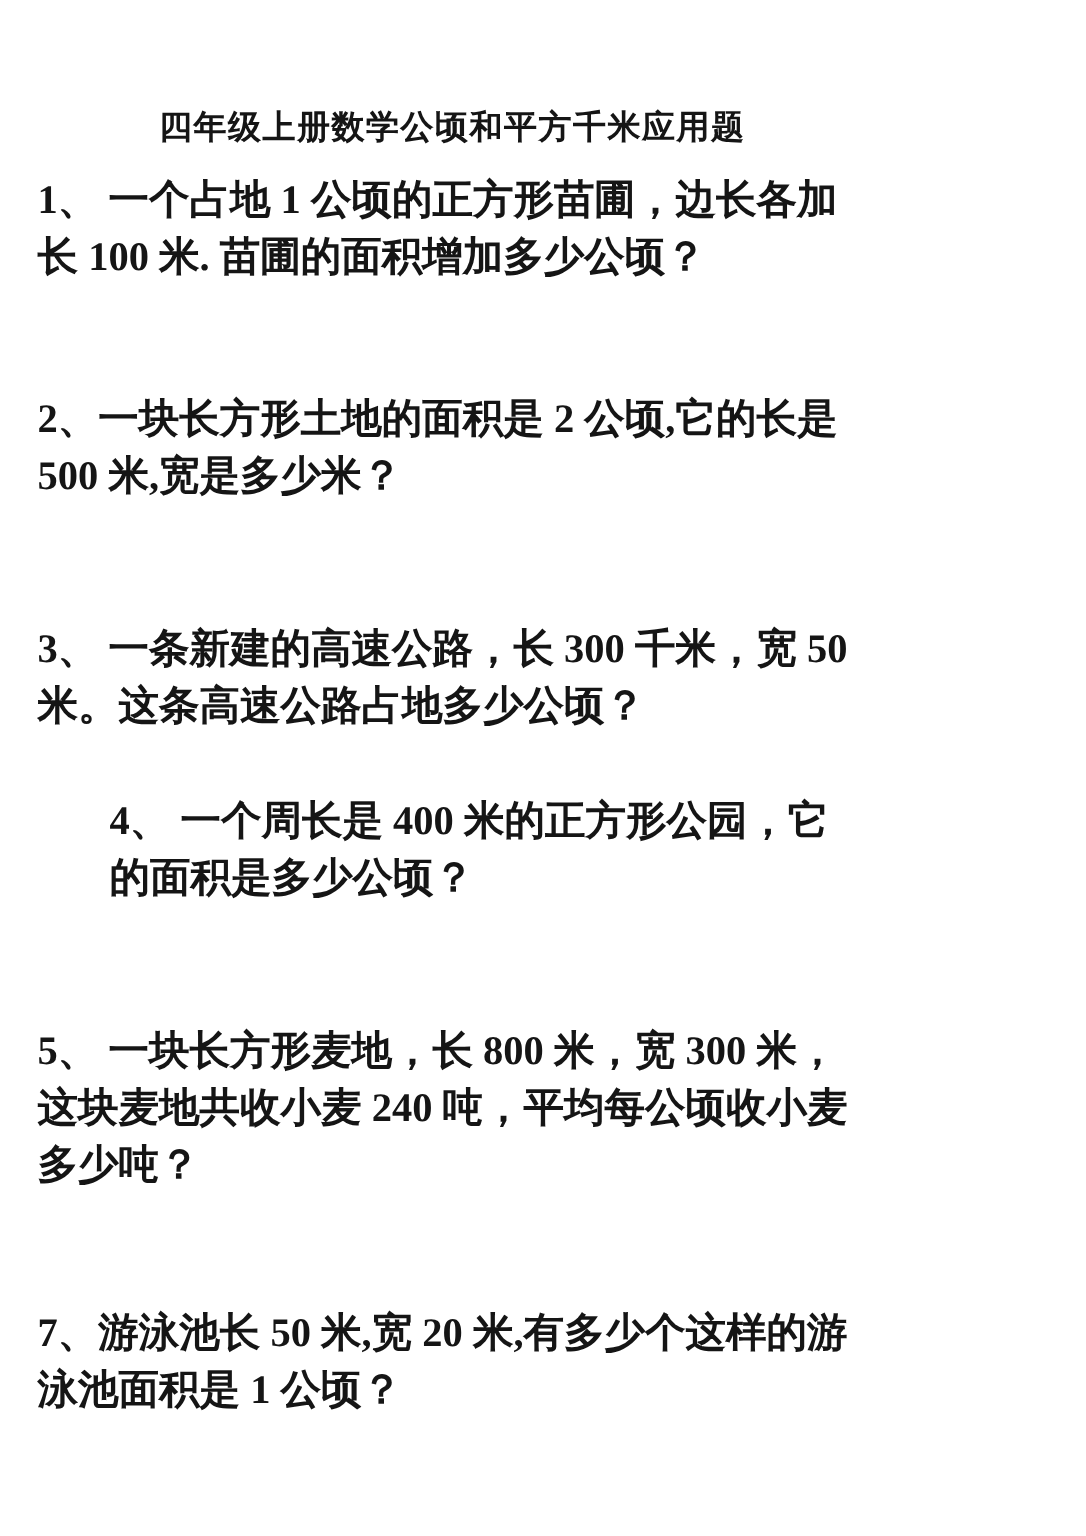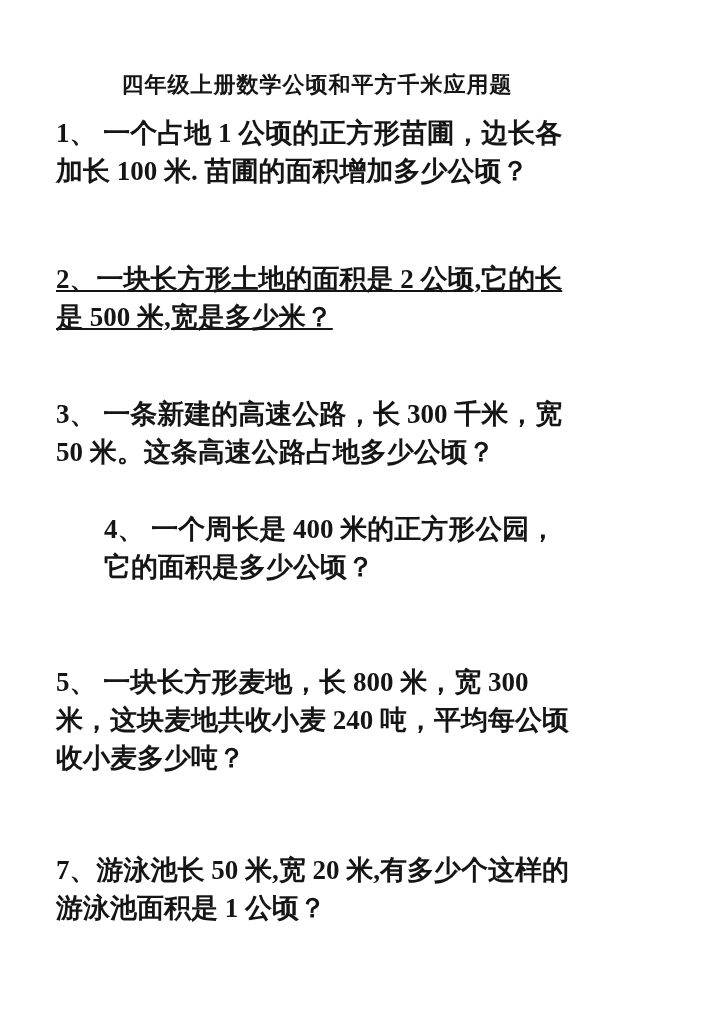--- a/index.html
+++ b/index.html
@@ -6,21 +6,21 @@
     margin: 0;
     padding: 0;
     background: #ffffff;
   }
   .page {
     position: relative;
     width: 620px;
     height: 1024px;
     background: #ffffff;
     box-sizing: border-box;
-    padding: 70px 42px 0 56px;
+    padding: 70px 42px 0 25px;
     font-family: "Liberation Serif", "DejaVu Serif", serif;
     color: #151515;
     overflow: hidden;
   }
   .doc-title {
     font-size: 22px;
     line-height: 30px;
     font-weight: bold;
     text-align: center;
     margin: 0 0 14px 0;
@@ -29,21 +29,21 @@
   .problem {
     font-size: 27px;
     line-height: 38px;
     font-weight: bold;
     margin: 0;
     text-align: left;
     word-break: break-all;
   }
   
   .problem.p1 { margin-bottom: 70px; }
-  .problem.p2 { margin-bottom: 59px; text-decoration: underline; }
+  .problem.p2 { margin-bottom: 77px; }
   .problem.p3 { margin-bottom: 39px; }
   .problem.p4 { margin-bottom: 77px; margin-left: 48px; }
   .problem.p5 { margin-bottom: 74px; }
   .problem.p6 { margin-bottom: 74px; }
   .problem.p7 { margin-bottom: 0; }
 </style>
 </head>
 <body>
 
 <div class="page">

